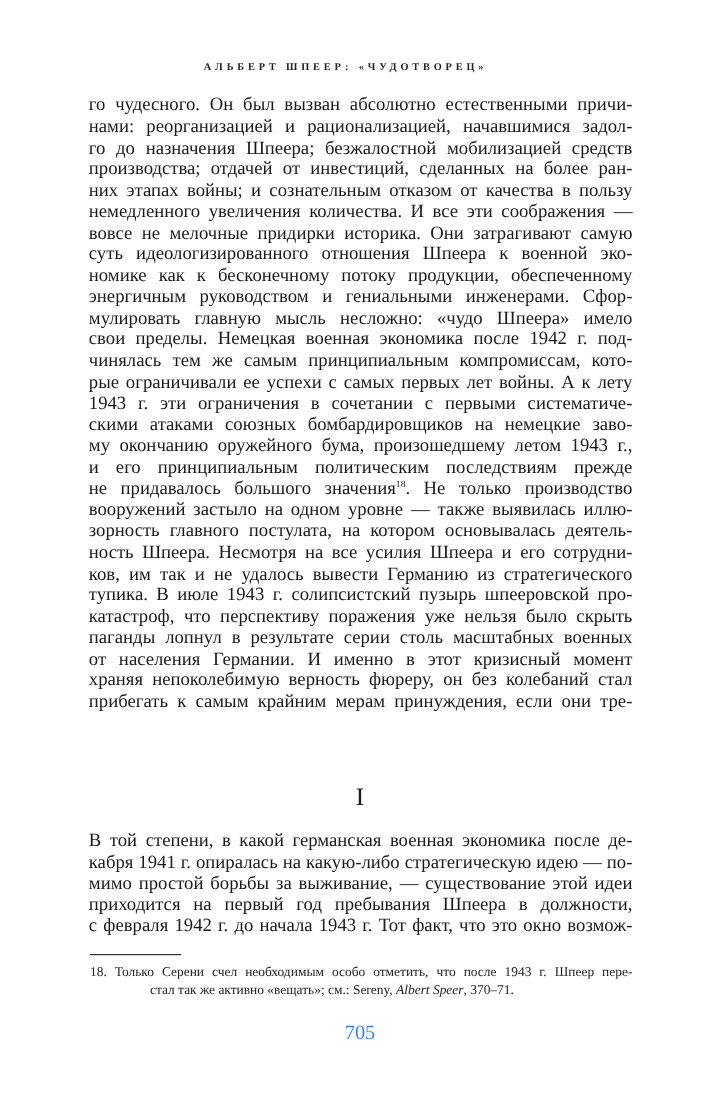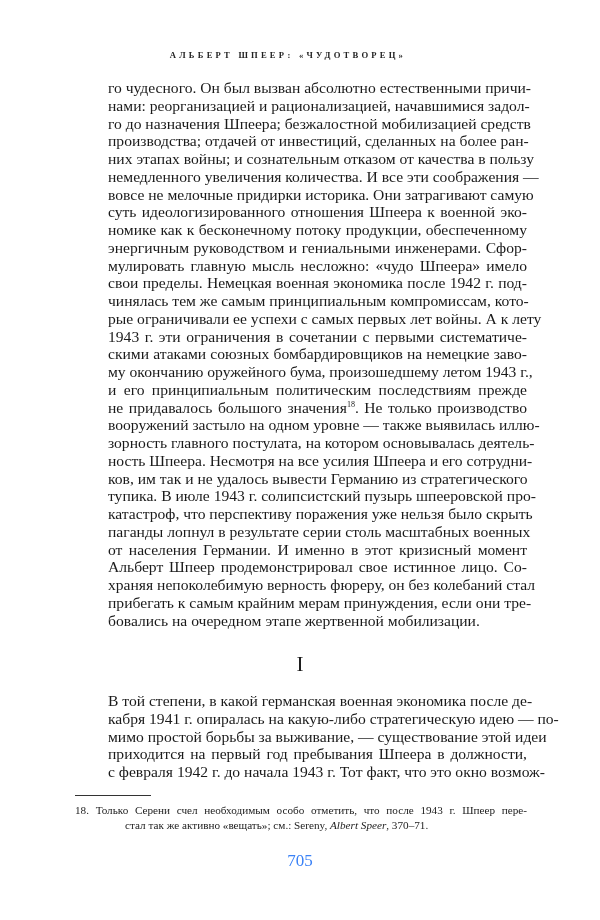--- a/index.html
+++ b/index.html
@@ -34,21 +34,20 @@
       line-height: 17.75px;
       text-align: justify;
       text-align-last: left;
     }
     .text-block .line {
       display: block;
       text-align: justify;
       text-align-last: justify;
       white-space: nowrap;
       height: 17.75px;
-      margin-left: 34px;
     }
     .text-block .line.last {
       text-align-last: left;
     }
     #para-1 { top: 79px; }
     #section-heading {
       position: absolute;
       top: 652px;
       left: 0;
       width: 600px;
@@ -128,24 +127,22 @@
   <span class="line">и его принципиальным политическим последствиям прежде</span>
   <span class="line"><span>не придавалось большого значения</span><sup class="fn">18</sup><span>. Не только производство</span></span>
   <span class="line">вооружений застыло на одном уровне — также выявилась иллю-</span>
   <span class="line">зорность главного постулата, на котором основывалась деятель-</span>
   <span class="line">ность Шпеера. Несмотря на все усилия Шпеера и его сотрудни-</span>
   <span class="line">ков, им так и не удалось вывести Германию из стратегического</span>
   <span class="line">тупика. В июле 1943 г. солипсистский пузырь шпееровской про-</span>
   <span class="line">катастроф, что перспективу поражения уже нельзя было скрыть</span>
   <span class="line">паганды лопнул в результате серии столь масштабных военных</span>
   <span class="line">от населения Германии. И именно в этот кризисный момент</span>
-  <span class="line">Альберт Шпеер продемонстрировал свое истинное лицо. Со-</span>
   <span class="line">храняя непоколебимую верность фюреру, он без колебаний стал</span>
   <span class="line">прибегать к самым крайним мерам принуждения, если они тре-</span>
-  <span class="line last">бовались на очередном этапе жертвенной мобилизации.</span>
 </div>
 
 <div id="section-heading">I</div>
 
 <div class="text-block" id="para-2">
   <span class="line">В той степени, в какой германская военная экономика после де-</span>
   <span class="line">кабря 1941 г. опиралась на какую-либо стратегическую идею — по-</span>
   <span class="line">мимо простой борьбы за выживание, — существование этой идеи</span>
   <span class="line">приходится на первый год пребывания Шпеера в должности,</span>
   <span class="line">с февраля 1942 г. до начала 1943 г. Тот факт, что это окно возмож-</span>

